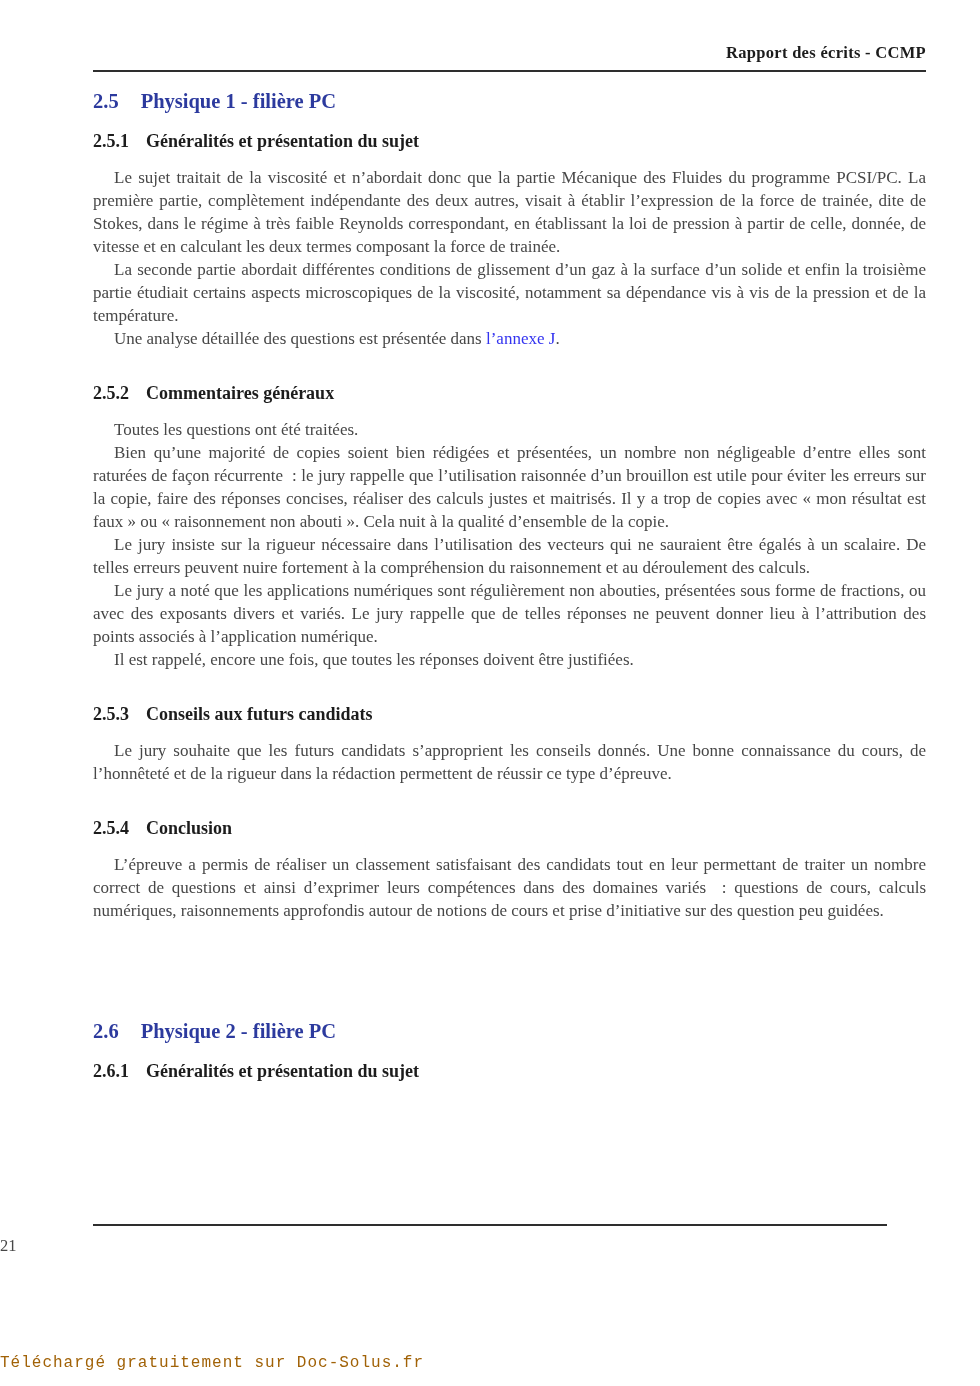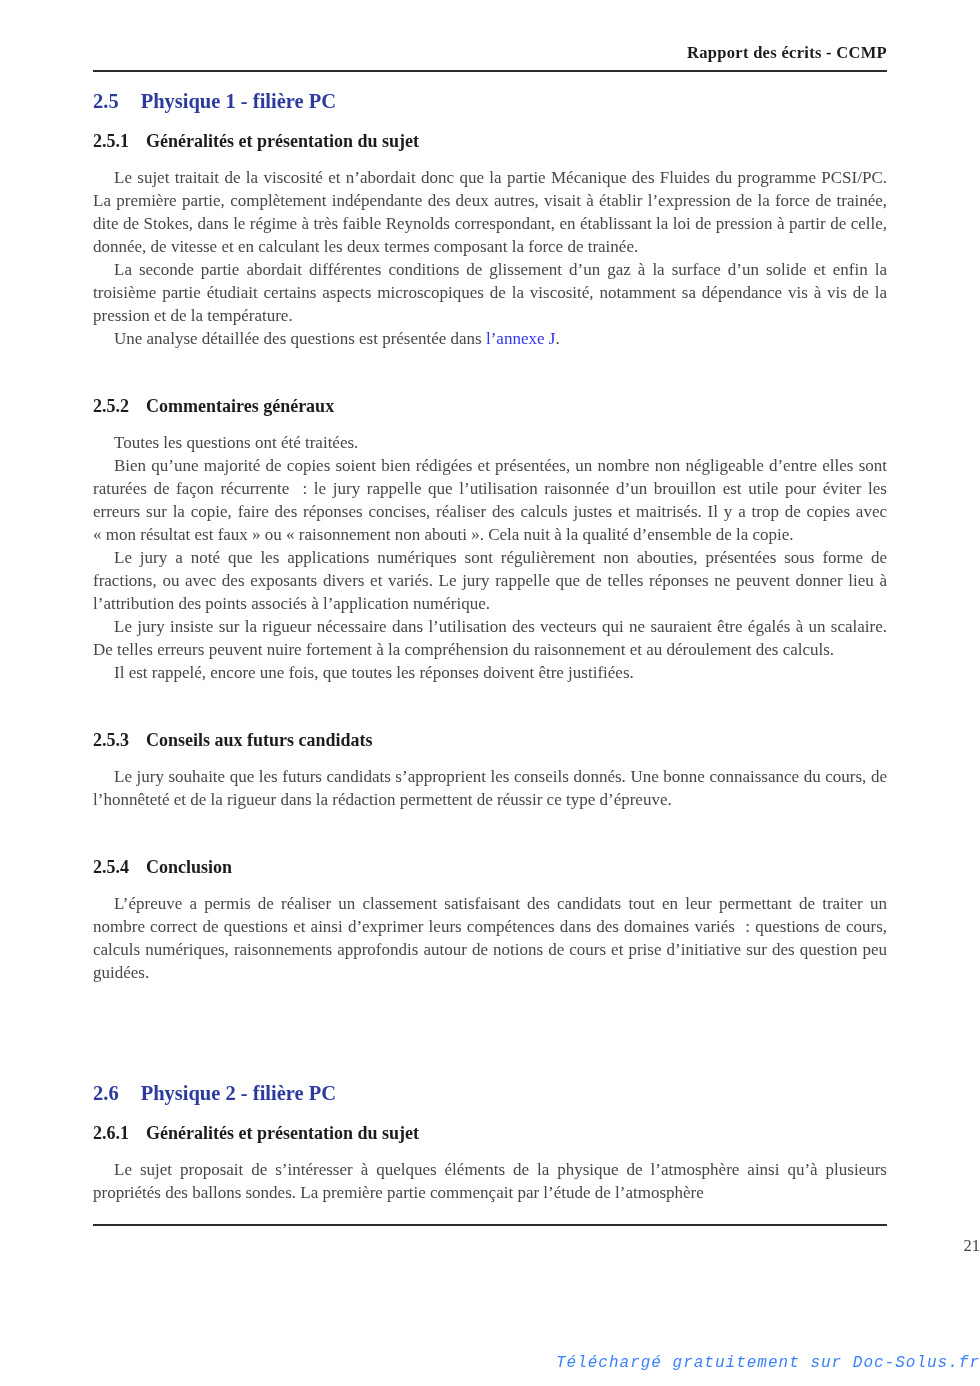--- a/index.html
+++ b/index.html
@@ -5,21 +5,21 @@
   html,body{margin:0;padding:0;background:#ffffff;}
   .page{
     position:relative;
     width:980px;
     height:1386px;
     background:#ffffff;
     font-family:"Liberation Serif", serif;
     color:#474747;
     overflow:hidden;
   }
-  .content{padding:43px 93px 0 93px;}
+  .content{padding:43px 54px 0 93px;}
 
   .running-header{
     text-align:right;
     font-weight:700;
     font-size:16.5px;
     color:#1c1c1c;
     letter-spacing:.3px;
   }
   .header-rule{border-bottom:2px solid #2e2e2e;margin-top:7px;}
 
@@ -32,21 +32,21 @@
   }
   h1 .sec-num{margin-right:22px;text-align:center;}
 
   h2.subsection-heading{
     margin:16px 0 0 0;
     font-size:18px;
     line-height:22px;
     font-weight:700;
     color:#1c1c1c;
   }
-  h2.spaced{margin-top:45px;}
+  h2.spaced{margin-top:32px;}
   h2 .sec-num{margin-right:17px;}
   h1.section-2-6{margin-top:96px;}
 
   p.body-par{
     margin:0;
     font-size:17px;
     line-height:23px;
     text-align:justify;
     text-indent:21px;
     color:#474747;
@@ -57,34 +57,33 @@
 
   .bottom-rule{
     position:absolute;
     left:93px;right:93px;top:1224px;
     border-top:2px solid #2e2e2e;
   }
   .page-number{
     position:absolute;
     top:1236px;left:0;
     width:100%;
-    text-align:right;
+    text-align:left;
     font-size:16.5px;
     color:#474747;
   }
   .site-footer{
     position:absolute;
     top:1354px;left:0;
     width:100%;
-    text-align:right;
+    text-align:left;
     font-family:"Liberation Mono", monospace;
     font-size:16px;
     letter-spacing:1px;
-    color:#3b82f6;
-    font-style:italic;
+    color:#a16207;
   }
 </style>
 </head>
 <body>
 
 <div class="page">
   <div class="content">
 
     <div class="running-header">Rapport des écrits - CCMP</div>
     <div class="header-rule"></div>
@@ -94,36 +93,35 @@
     <h2 class="subsection-heading"><span class="sec-num">2.5.1</span><span>Généralités et présentation du sujet</span></h2>
 
     <p class="body-par first-par">Le sujet traitait de la viscosité et n’abordait donc que la partie Mécanique des Fluides du programme PCSI/PC. La première partie, complètement indépendante des deux autres, visait à établir l’expression de la force de trainée, dite de Stokes, dans le régime à très faible Reynolds correspondant, en établissant la loi de pression à partir de celle, donnée, de vitesse et en calculant les deux termes composant la force de trainée.</p>
     <p class="body-par">La seconde partie abordait différentes conditions de glissement d’un gaz à la surface d’un solide et enfin la troisième partie étudiait certains aspects microscopiques de la viscosité, notamment sa dépendance vis à vis de la pression et de la température.</p>
     <p class="body-par"><span>Une analyse détaillée des questions est présentée dans </span><a class="doc-link">l’annexe J</a><span>.</span></p>
 
     <h2 class="subsection-heading spaced"><span class="sec-num">2.5.2</span><span>Commentaires généraux</span></h2>
 
     <p class="body-par first-par">Toutes les questions ont été traitées.</p>
     <p class="body-par">Bien qu’une majorité de copies soient bien rédigées et présentées, un nombre non négligeable d’entre elles sont raturées de façon récurrente&nbsp;&nbsp;: le jury rappelle que l’utilisation raisonnée d’un brouillon est utile pour éviter les erreurs sur la copie, faire des réponses concises, réaliser des calculs justes et maitrisés. Il y a trop de copies avec «&nbsp;mon résultat est faux&nbsp;» ou «&nbsp;raisonnement non abouti&nbsp;». Cela nuit à la qualité d’ensemble de la copie.</p>
+    <p class="body-par">Le jury insiste sur la rigueur nécessaire dans l’utilisation des vecteurs qui ne sauraient être égalés à un scalaire. De telles erreurs peuvent nuire fortement à la compréhension du raisonnement et au déroulement des calculs.</p>
     <p class="body-par">Le jury a noté que les applications numériques sont régulièrement non abouties, présentées sous forme de fractions, ou avec des exposants divers et variés. Le jury rappelle que de telles réponses ne peuvent donner lieu à l’attribution des points associés à l’application numérique.</p>
-    <p class="body-par">Le jury insiste sur la rigueur nécessaire dans l’utilisation des vecteurs qui ne sauraient être égalés à un scalaire. De telles erreurs peuvent nuire fortement à la compréhension du raisonnement et au déroulement des calculs.</p>
     <p class="body-par">Il est rappelé, encore une fois, que toutes les réponses doivent être justifiées.</p>
 
     <h2 class="subsection-heading spaced"><span class="sec-num">2.5.3</span><span>Conseils aux futurs candidats</span></h2>
 
     <p class="body-par first-par">Le jury souhaite que les futurs candidats s’approprient les conseils donnés. Une bonne connaissance du cours, de l’honnêteté et de la rigueur dans la rédaction permettent de réussir ce type d’épreuve.</p>
 
     <h2 class="subsection-heading spaced"><span class="sec-num">2.5.4</span><span>Conclusion</span></h2>
 
     <p class="body-par first-par">L’épreuve a permis de réaliser un classement satisfaisant des candidats tout en leur permettant de traiter un nombre correct de questions et ainsi d’exprimer leurs compétences dans des domaines variés&nbsp;&nbsp;: questions de cours, calculs numériques, raisonnements approfondis autour de notions de cours et prise d’initiative sur des question peu guidées.</p>
 
     <h1 class="section-heading section-2-6"><span class="sec-num">2.6</span><span>Physique 2 - filière PC</span></h1>
 
     <h2 class="subsection-heading"><span class="sec-num">2.6.1</span><span>Généralités et présentation du sujet</span></h2>
 
-    <p class="body-par first-par">Le sujet proposait de s’intéresser à quelques éléments de la physique de l’atmosphère ainsi qu’à plusieurs propriétés des ballons sondes. La première partie commençait par l’étude de l’atmosphère</p>
 
   </div>
 
   <div class="bottom-rule"></div>
   <div class="page-number">21</div>
   <div class="site-footer">Téléchargé gratuitement sur Doc-Solus.fr</div>
 </div>
 
 </body></html>

